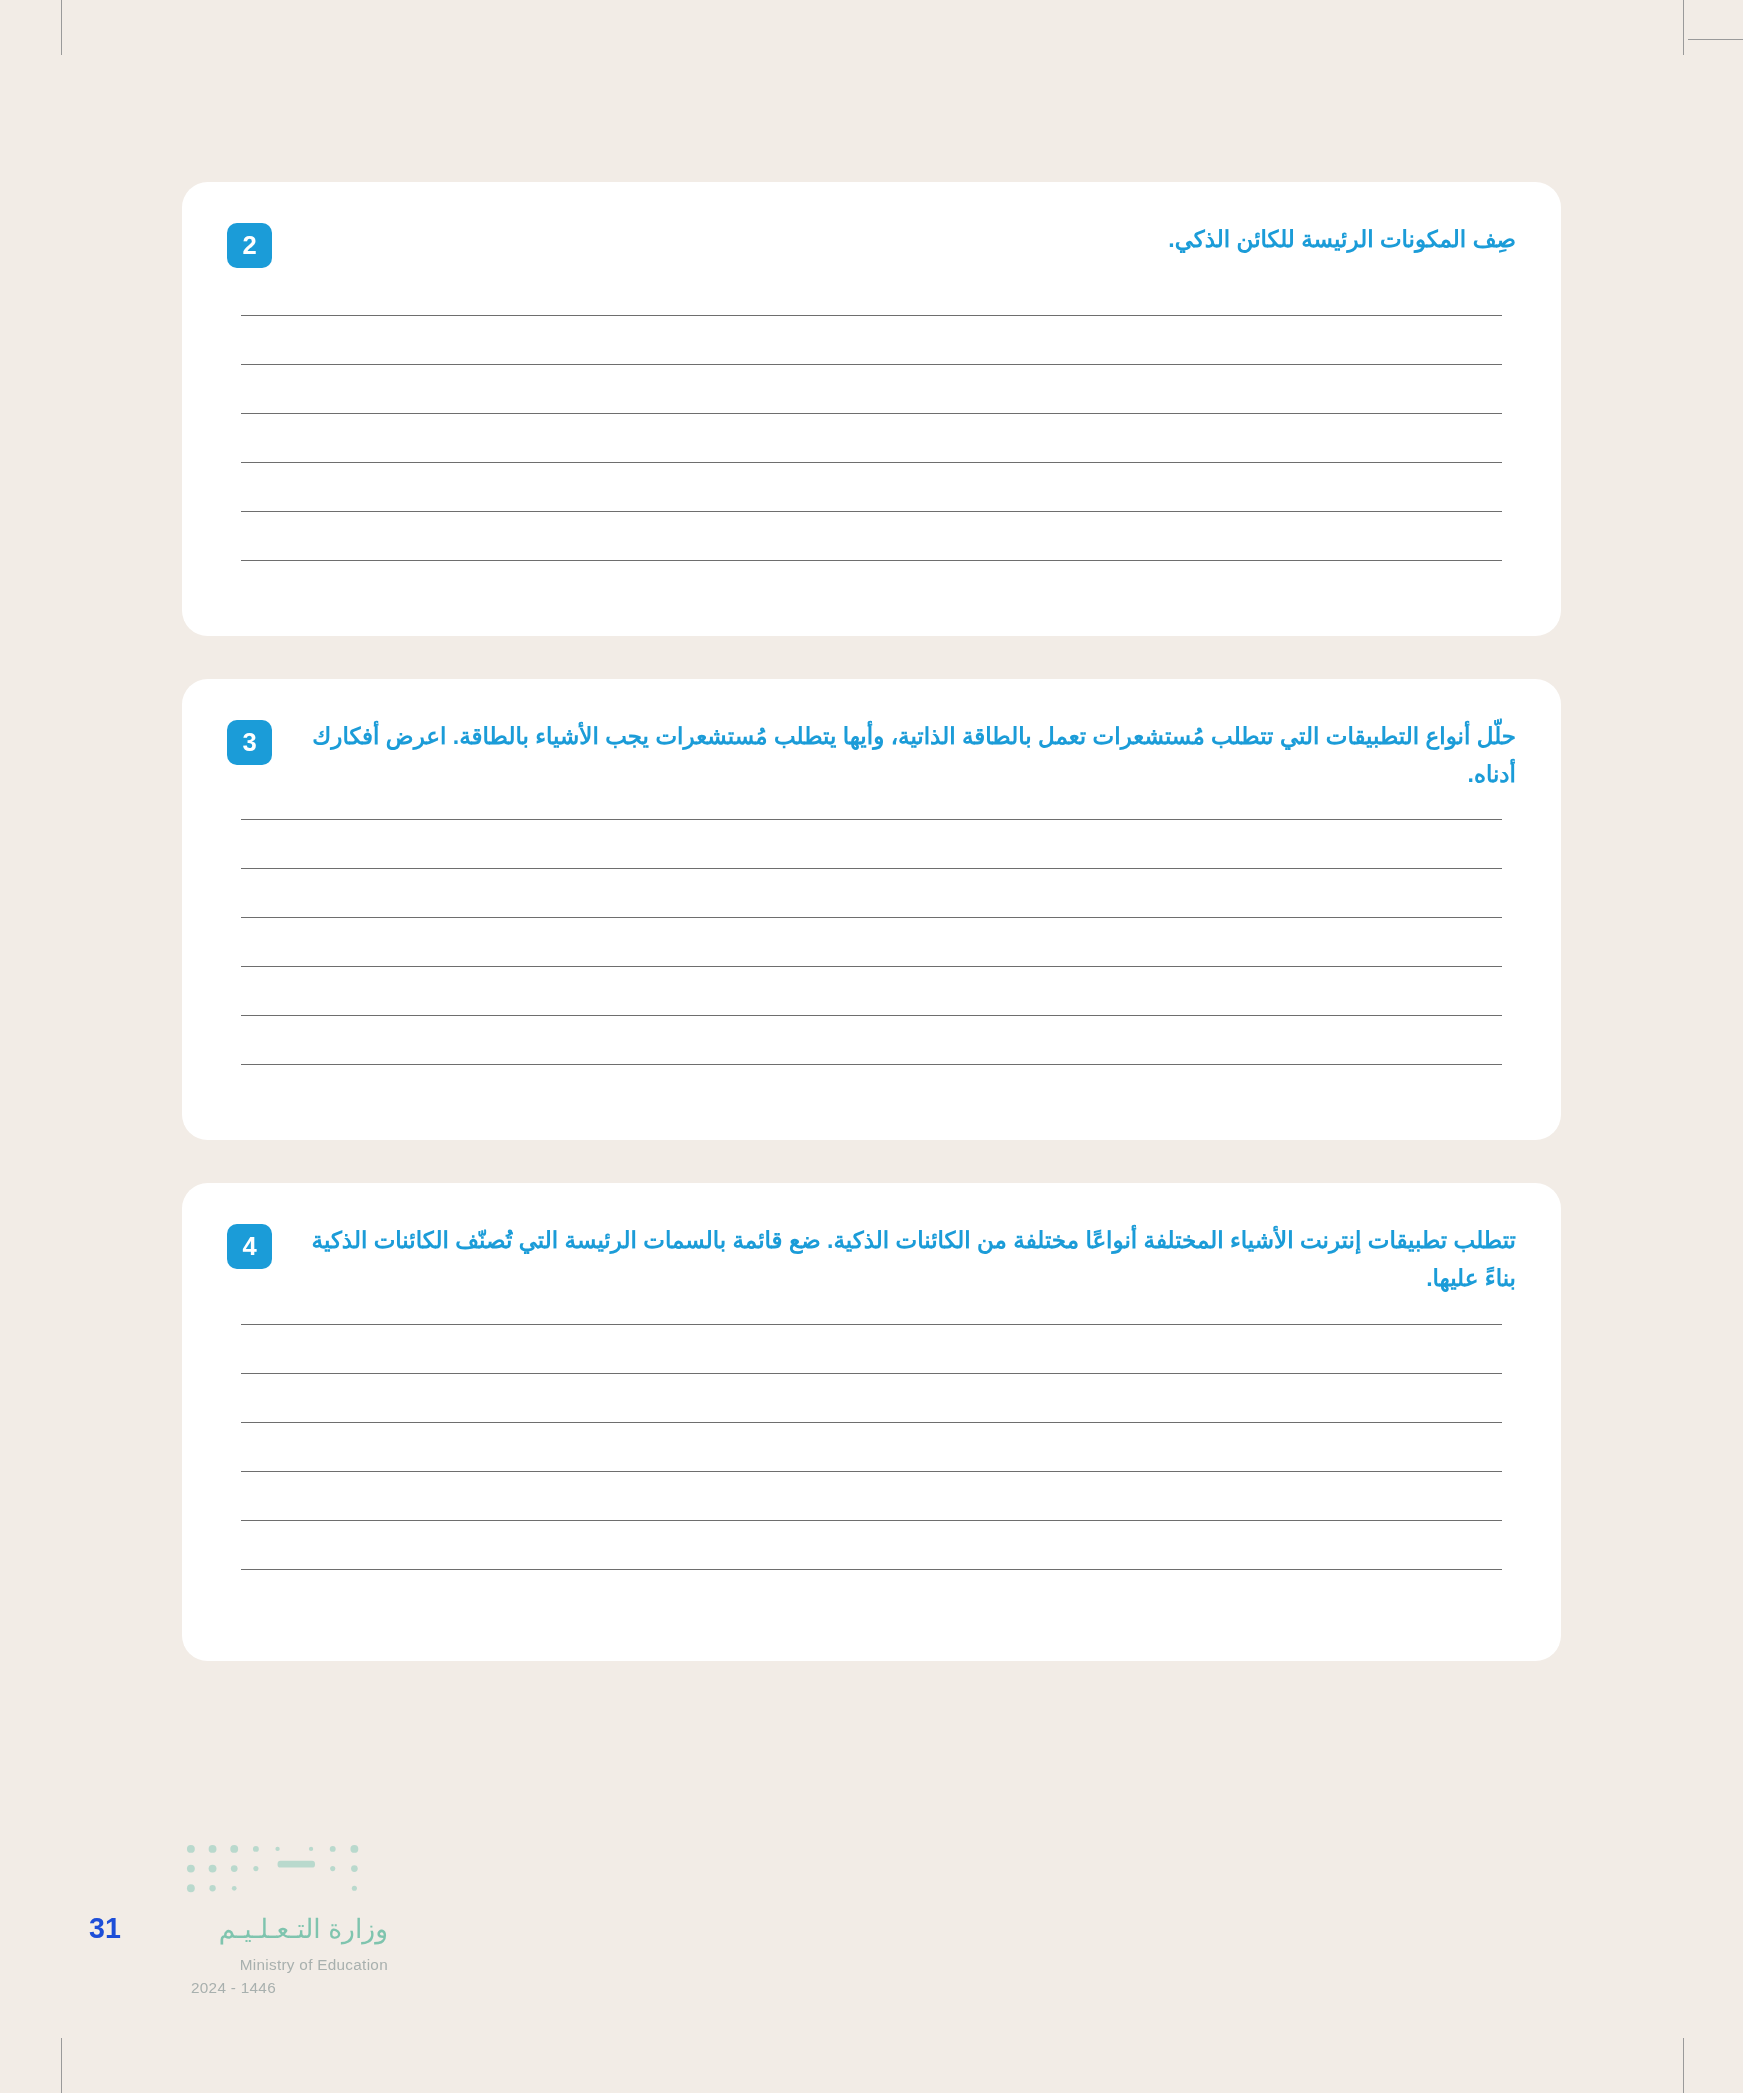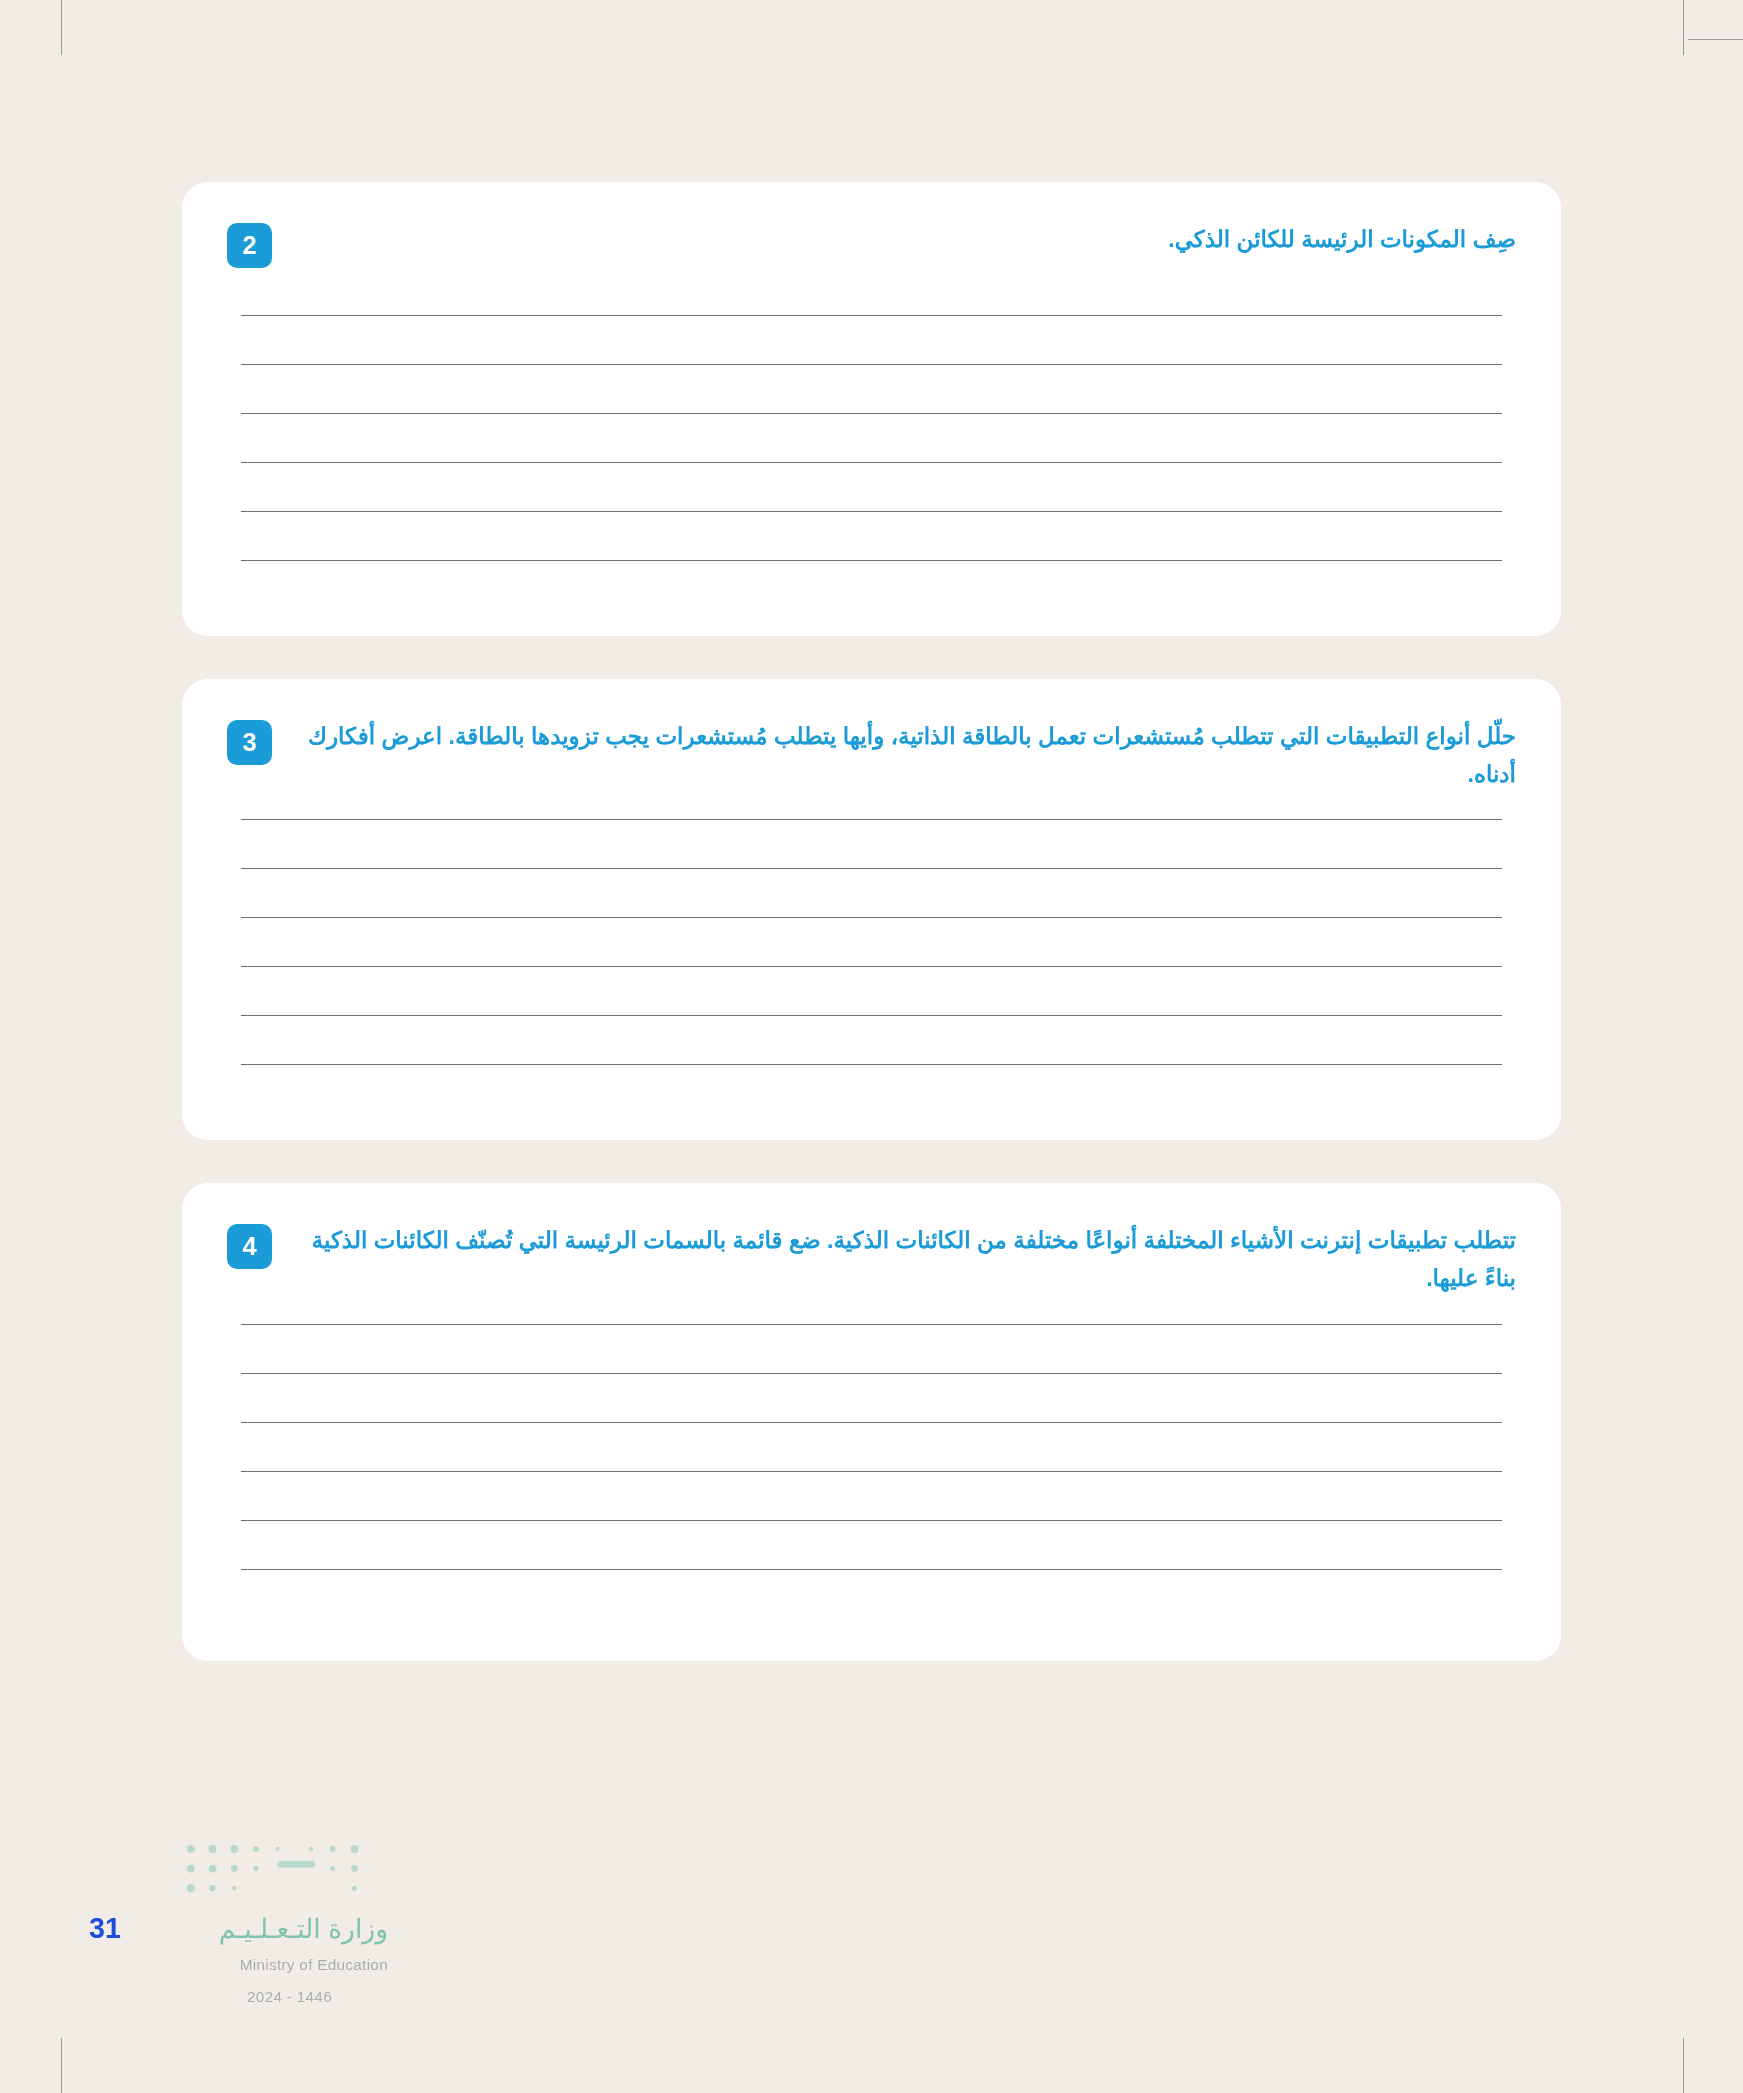--- a/index.html
+++ b/index.html
@@ -139,23 +139,23 @@
     font-size: 15.3px;
     letter-spacing: 0.3px;
     margin-top: 13px;
     direction: ltr;
     text-align: right;
   }
   .ministry-year {
     color: #a8b0ae;
     font-size: 15.3px;
     letter-spacing: 0.3px;
-    margin-top: 14px;
+    margin-top: 5px;
     direction: ltr;
-    text-align: center;
+    text-align: left;
   }
 
   .page-number {
     position: absolute;
     left: 0px;
     top: 73px;
     color: #1d4ed8;
     font-size: 28.6px;
     font-weight: bold;
     direction: ltr;
@@ -184,21 +184,21 @@
         <div class="line"></div>
         <div class="line"></div>
         <div class="line"></div>
         <div class="line"></div>
         <div class="line"></div>
       </div>
     </div>
 
     <div class="card q3">
       <div class="q-head">
-        <div class="q-text">حلّل أنواع التطبيقات التي تتطلب مُستشعرات تعمل بالطاقة الذاتية، وأيها يتطلب مُستشعرات يجب تزويدها بالطاقة. اعرض أفكارك أدناه.</div>
+        <div class="q-text">حلّل أنواع التطبيقات التي تتطلب مُستشعرات تعمل بالطاقة الذاتية، وأيها يتطلب مُستشعرات يجب الأشياء بالطاقة. اعرض أفكارك أدناه.</div>
         <div class="q-badge">3</div>
       </div>
       <div class="lines">
         <div class="line"></div>
         <div class="line"></div>
         <div class="line"></div>
         <div class="line"></div>
         <div class="line"></div>
         <div class="line"></div>
       </div>

